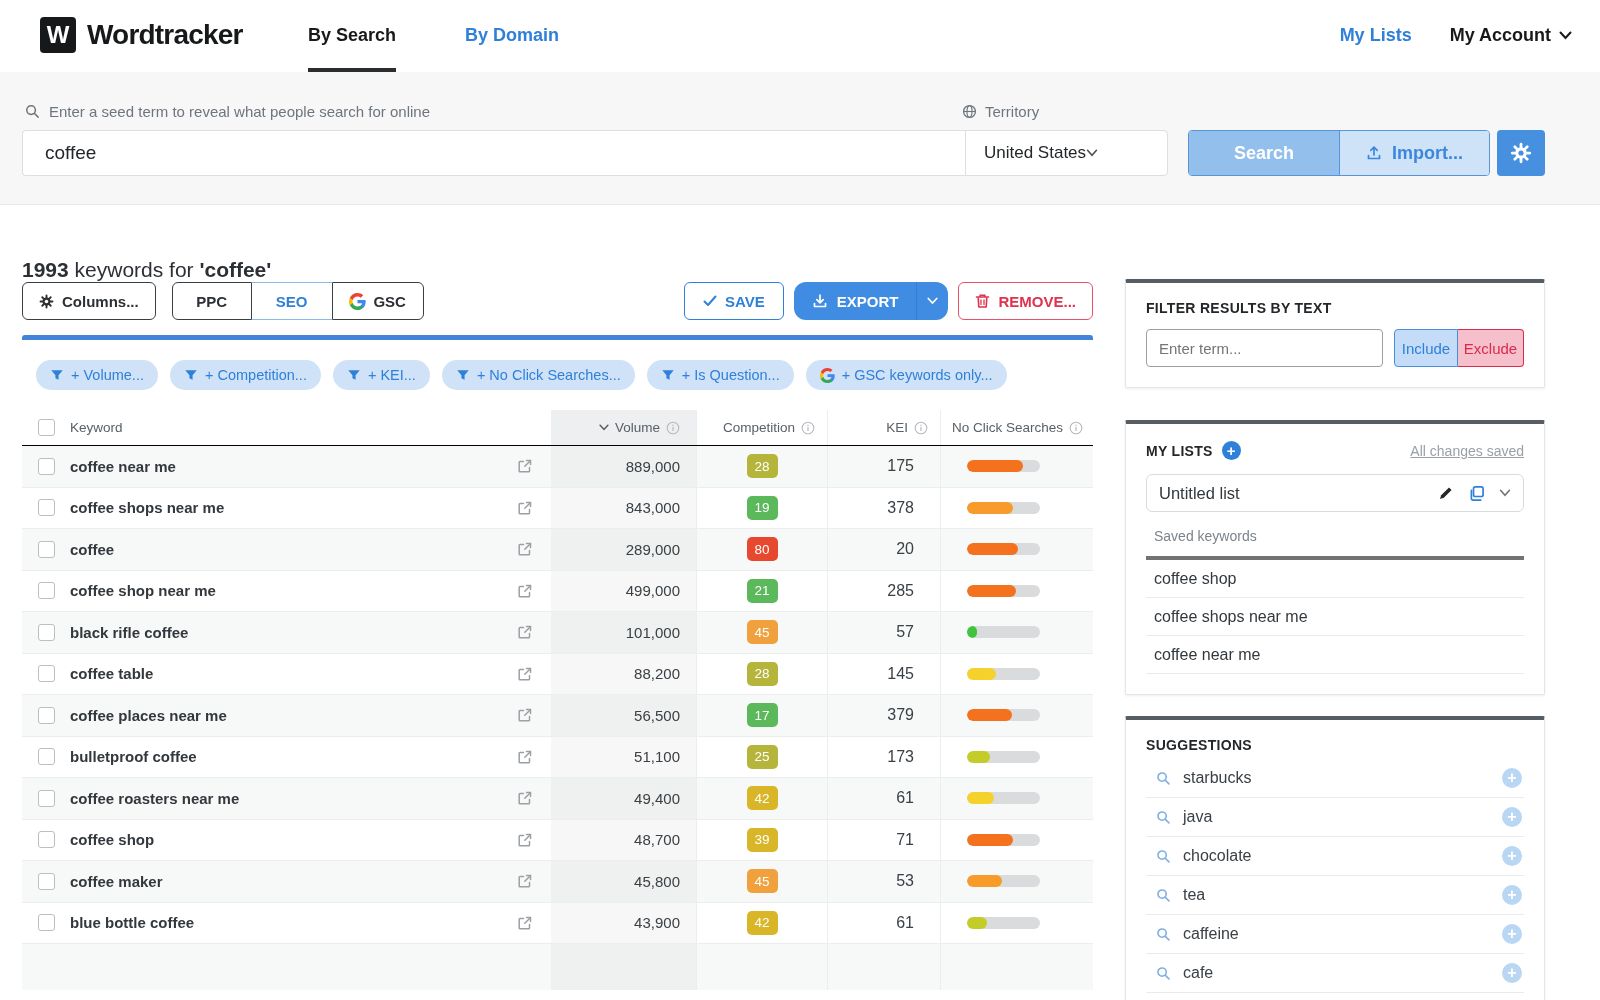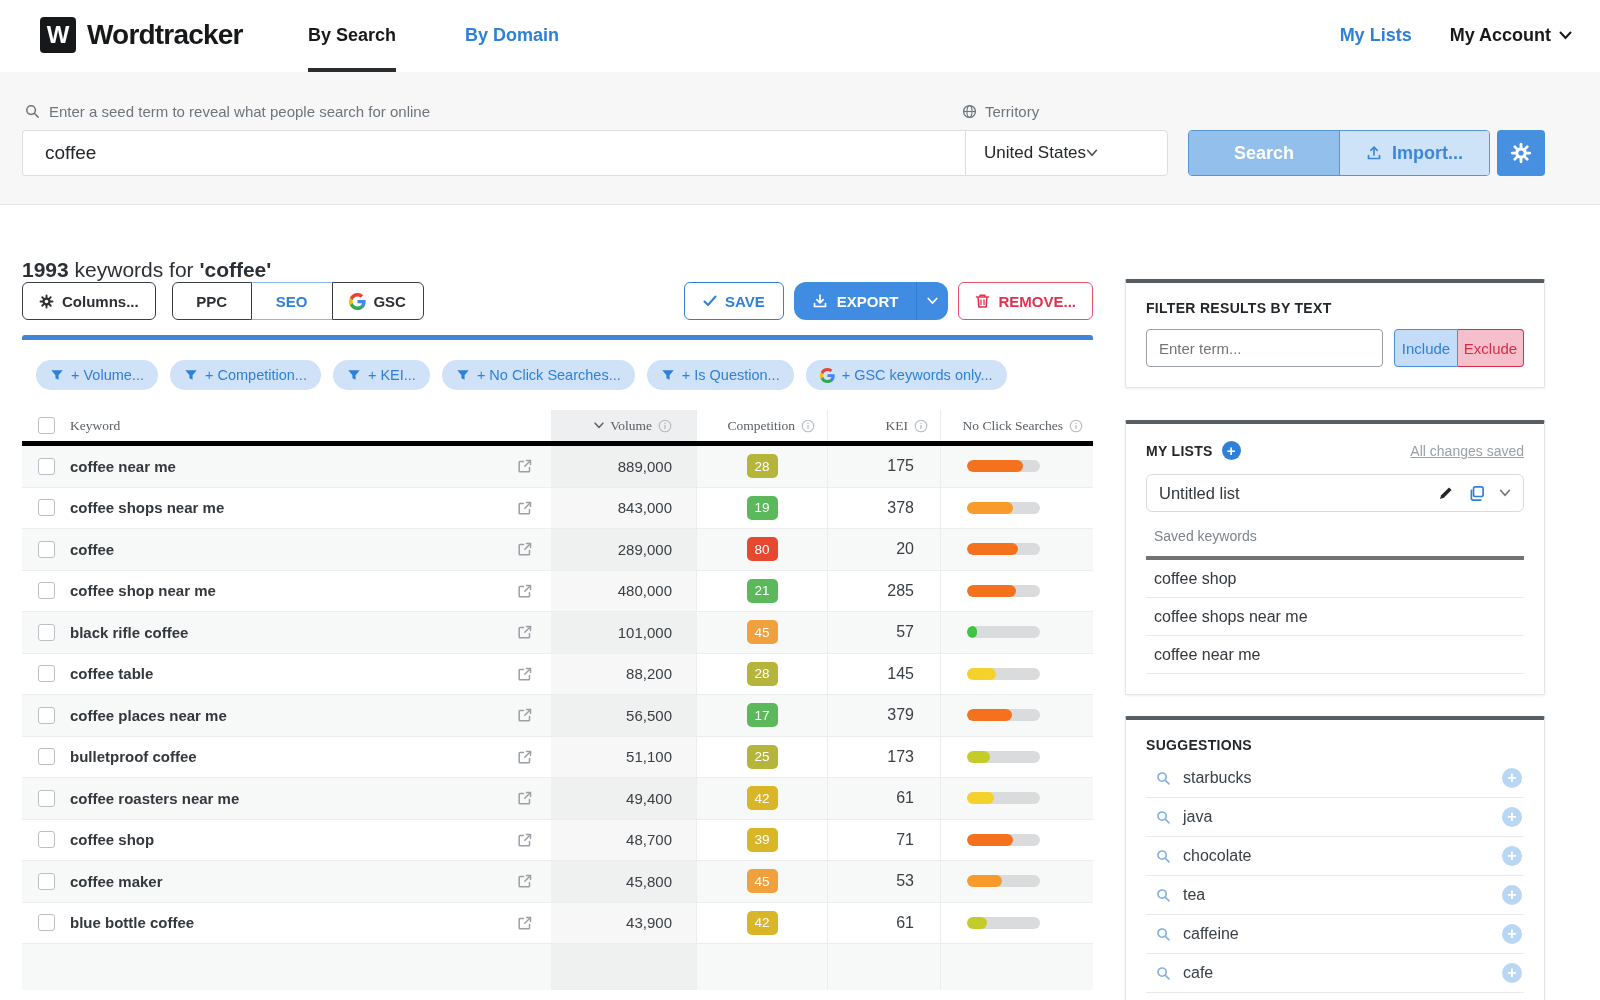--- a/index.html
+++ b/index.html
@@ -45,24 +45,24 @@
   .btn-save { border:1px solid #2f80d9; color:#2f80d9; padding:0 18px; margin-right:10px; }
   .btn-export-wrap { display:flex; height:38px; border-radius:12px; overflow:hidden; margin-right:10px; cursor:pointer; }
   .btn-export { background:#3f8ce2; color:#fff; font-size:15px; font-weight:700; display:flex; align-items:center; gap:9px; padding:0 18px; }
   .btn-export-caret { background:#3f8ce2; border-left:1px solid #357dcd; width:32px; display:flex; align-items:center; justify-content:center; }
   .btn-remove { border:1px solid #e8516c; color:#e0314e; padding:0 16px; }
   .blue-bar { height:5px; background:#4285d8; border-radius:3px 3px 0 0; }
   .chips-row { display:flex; gap:12px; padding:20px 0 20px 14px; }
   .chip { height:30px; background:#cfe2f7; border-radius:16px; display:flex; align-items:center; gap:7px; padding:0 14px; color:#2f80d9; font-size:14.5px; cursor:pointer; }
 
   
-  .thead { display:flex; height:36px; align-items:stretch; border-bottom:5px solid #000000; font-size:13.5px; color:#596066;font-family:Liberation Serif, serif; }
+  .thead { display:flex; height:36px; align-items:stretch; border-bottom:1px solid #000000; font-size:13.5px; color:#596066; }
   .thead .cell { display:flex; align-items:center; }
   .c-kw { flex:0 0 529px; position:relative; padding-left:16px; display:flex; align-items:center; gap:15px; }
-  .c-vol { flex:0 0 145px; justify-content:flex-end; padding-right:24px; }
+  .c-vol { flex:0 0 145px; justify-content:flex-end; padding-right:16px; }
   .c-comp { flex:0 0 131px; border-left:1px solid #eceeee; justify-content:center; }
   .c-kei { flex:0 0 113px; border-left:1px solid #eceeee; justify-content:flex-end; padding-right:26px; }
   .c-ncs { flex:0 0 153px; border-left:1px solid #eceeee; justify-content:center; }
   .thead .c-comp { justify-content:flex-end; padding-right:12px; }
   .thead .c-ncs { justify-content:flex-end; padding-right:10px; }
   .th-vol { background:#edeff1; gap:6px; }
   .hgap { display:flex; align-items:center; gap:6px; }
   .row { display:flex; height:41.5px; align-items:stretch; border-bottom:1px solid #eceeee; background:#fff; }
   .row.alt { background:#f7f8f8; }
   .row .cell { display:flex; align-items:center; }
@@ -441,21 +441,21 @@
       <span class="kw">coffee shop near me</span>
       <span class="extlink">
         <svg width="16" height="16" viewBox="0 0 16 16">
                 <path d="M6.5 3.5H3a.8.8 0 0 0-.8.8V13a.8.8 0 0 0 .8.8h8.7a.8.8 0 0 0 .8-.8V9.5" fill="none" stroke="#9aa0a5" stroke-width="1.5" stroke-linecap="round"></path>
                 <path d="M9.5 2.5h4v4" fill="none" stroke="#9aa0a5" stroke-width="1.5" stroke-linecap="round"></path>
                 <path d="M13.3 2.7 7.8 8.2" stroke="#9aa0a5" stroke-width="1.5" stroke-linecap="round"></path>
               </svg>
       </span>
     </div>
     <div class="cell c-vol">
-            <span>480,000</span>
+            <span>499,000</span>
           </div>
     <div class="cell c-comp">
             <span class="badge" style="background: rgb(91, 185, 92);">21</span>
           </div>
     <div class="cell c-kei">
             <span>285</span>
           </div>
     <div class="cell c-ncs">
             <span class="bar">
               <span class="fill" style="width: 68%; background: rgb(244, 114, 30);"></span>

